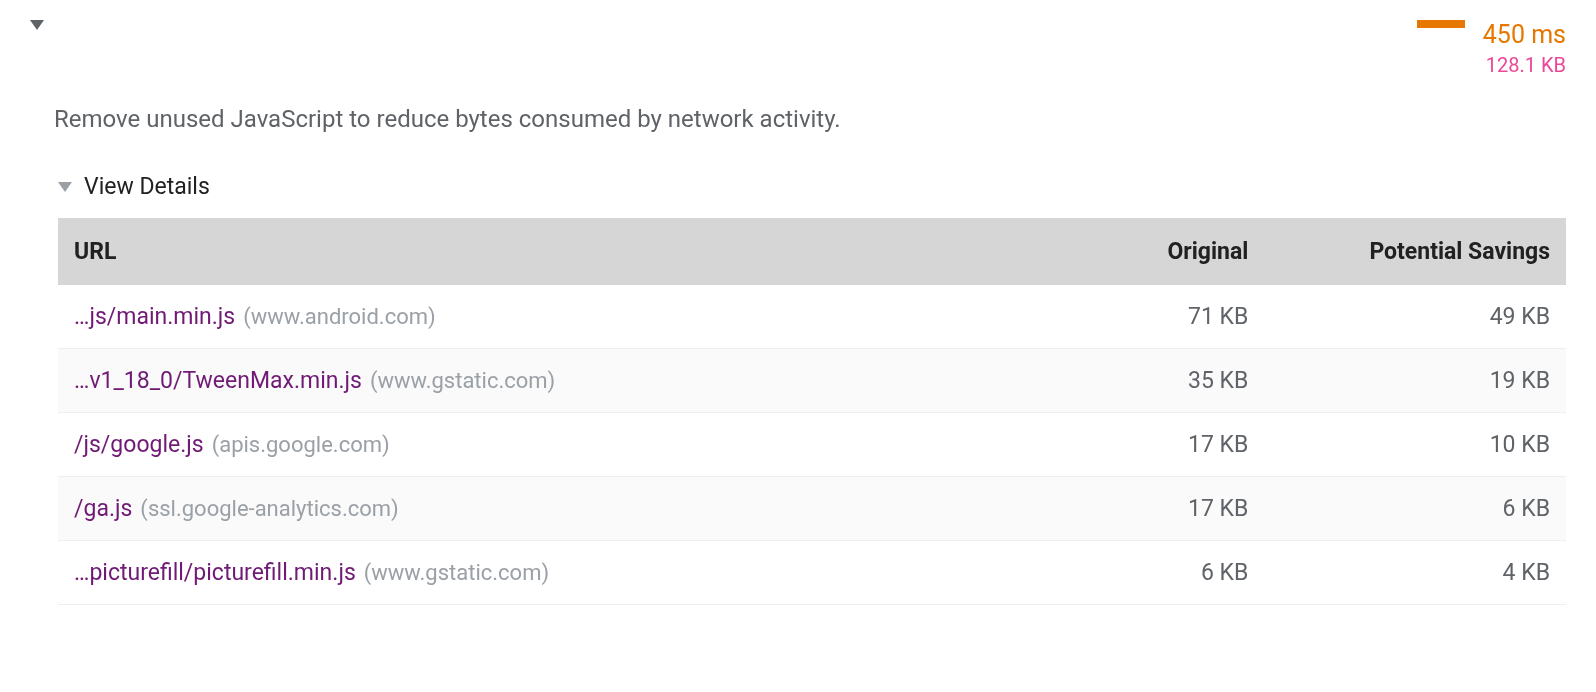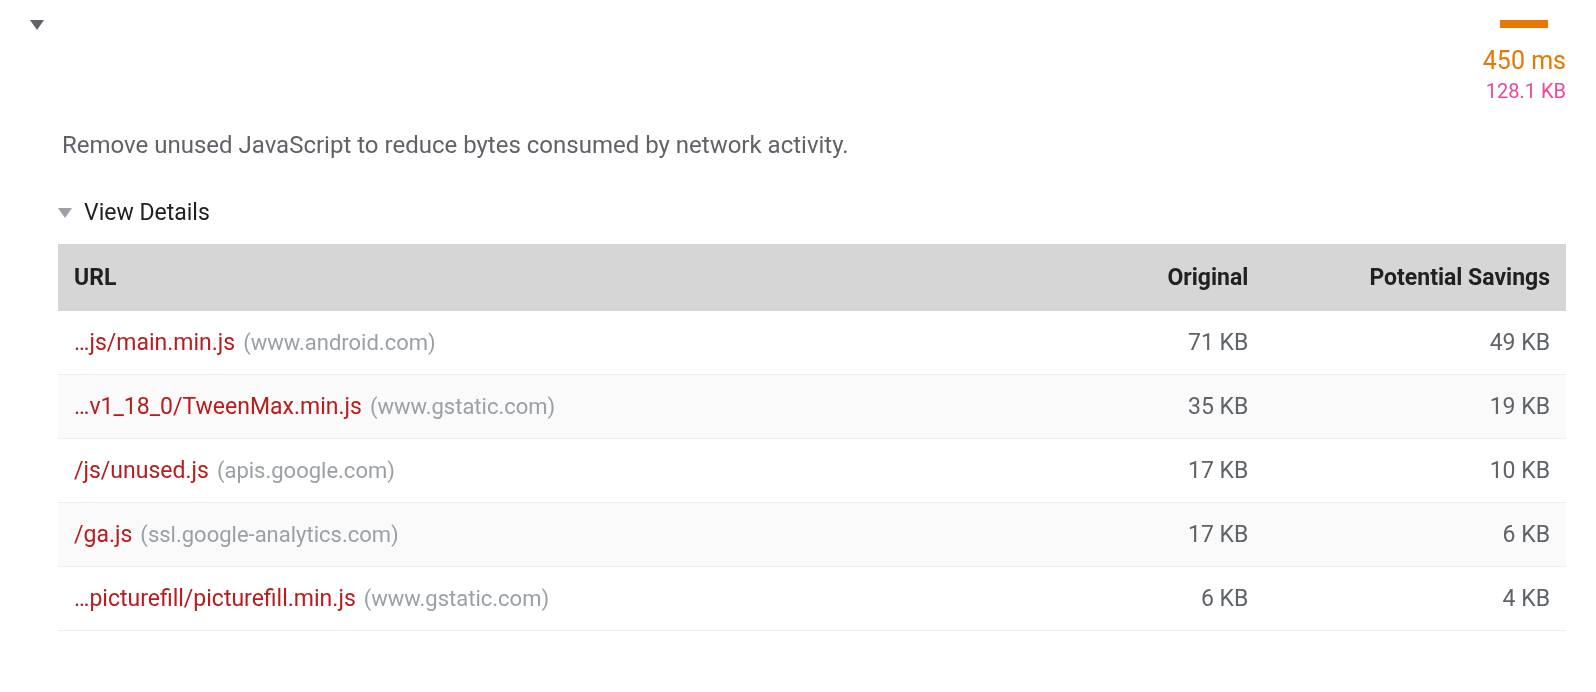--- a/index.html
+++ b/index.html
@@ -42,23 +42,21 @@
       color: #212121;
     }
     .audit-header-right {
       display: flex;
       flex-direction: column;
       align-items: flex-end;
       gap: 4px;
     }
     .audit-stats-row {
       display: flex;
-      align-items: center;
       gap: 18px;
-      flex-direction: column;
     }
     .severity-bar {
       width: 48px;
       height: 8px;
       background: #E67700;
       display: inline-block;
     }
     .time-value {
       color: #E67700;
       font-size: 25px;
@@ -66,21 +64,21 @@
     }
     .size-value {
       color: #ec4899;
       font-size: 20px;
       font-weight: 400;
     }
     .audit-description {
       color: #5f6368;
       font-size: 24px;
       font-weight: 400;
-      margin-left: 32px;
+      margin-left: 24px;
       margin-bottom: 24px;
     }
     .details-section {
       margin-left: 28px;
     }
     .details-toggle {
       display: flex;
       align-items: center;
       gap: 12px;
       cursor: pointer;
@@ -119,21 +117,21 @@
       padding: 18px 16px;
       color: #5f6368;
       font-size: 23px;
     }
     .audit-table tbody td.col-original,
     .audit-table tbody td.col-savings {
       text-align: right;
       white-space: nowrap;
     }
     .url-path {
-      color: #b91c1c;
+      color: #701a75;
     }
     .url-domain {
       color: #9aa0a6;
       font-size: 22px;
       margin-left: 8px;
     }
     .col-url {
       width: 62%;
     }
     .col-original {
@@ -180,21 +178,21 @@
           <td class="col-url"><span class="url-path">…js/main.min.js</span><span class="url-domain">(www.android.com)</span></td>
           <td class="col-original">71 KB</td>
           <td class="col-savings">49 KB</td>
         </tr>
         <tr>
           <td class="col-url"><span class="url-path">…v1_18_0/TweenMax.min.js</span><span class="url-domain">(www.gstatic.com)</span></td>
           <td class="col-original">35 KB</td>
           <td class="col-savings">19 KB</td>
         </tr>
         <tr>
-          <td class="col-url"><span class="url-path">/js/unused.js</span><span class="url-domain">(apis.google.com)</span></td>
+          <td class="col-url"><span class="url-path">/js/google.js</span><span class="url-domain">(apis.google.com)</span></td>
           <td class="col-original">17 KB</td>
           <td class="col-savings">10 KB</td>
         </tr>
         <tr>
           <td class="col-url"><span class="url-path">/ga.js</span><span class="url-domain">(ssl.google-analytics.com)</span></td>
           <td class="col-original">17 KB</td>
           <td class="col-savings">6 KB</td>
         </tr>
         <tr>
           <td class="col-url"><span class="url-path">…picturefill/picturefill.min.js</span><span class="url-domain">(www.gstatic.com)</span></td>

